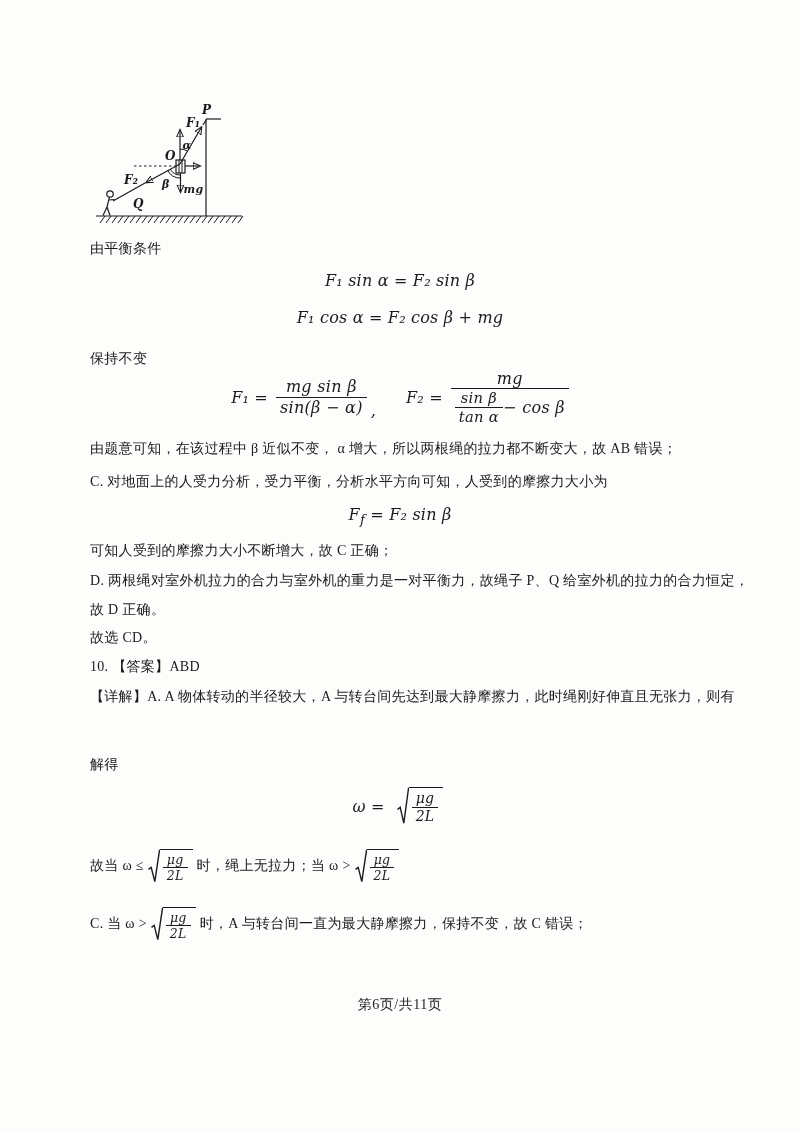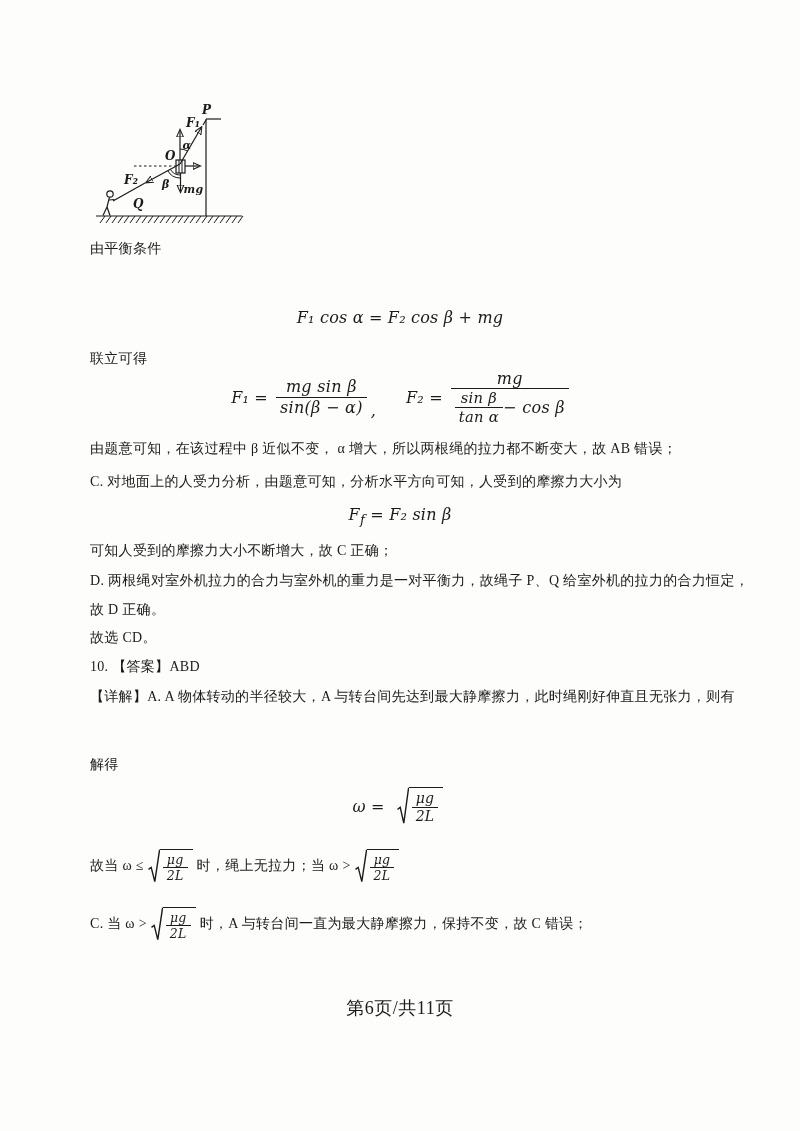--- a/index.html
+++ b/index.html
@@ -35,21 +35,21 @@
   .pline {
     position:absolute; left:90px; display:flex; align-items:center;
     white-space:nowrap; line-height:18px;
   }
   .pline .sqrt { font-size:13px; }
   .figure { position:absolute; }
   .figure line, .figure path, .figure rect, .figure circle { stroke:#1b1b1b; stroke-width:1.2; fill:none; }
   .figure .thin { stroke-width:1; }
   .figure text { font-family:"DejaVu Serif",serif; font-style:italic; font-weight:bold; font-size:12px; fill:#1b1b1b; stroke:none; }
   .figure text.small { font-size:11px; }
-  .footer { position:absolute; left:0; right:0; text-align:center; font-size:18px; letter-spacing:0.5px; }
+  .footer { position:absolute; left:0; right:0; text-align:center; font-size:14px; letter-spacing:0.5px; }
 </style>
 </head>
 <body>
 
 <div class="page">
 
   <svg class="figure" style="left:90px; top:94px;" width="160" height="140" viewBox="0 0 160 140">
     <defs>
       <marker id="ah" viewBox="0 0 10 10" refX="7" refY="5" markerWidth="7" markerHeight="7" orient="auto">
         <path d="M0,1 L9,5 L0,9 z" fill="#1b1b1b" stroke="none"></path>
@@ -95,26 +95,29 @@
     <text x="43" y="114">Q</text>
     <text x="96" y="33">F₁</text>
     <text x="34" y="90">F₂</text>
     <text class="small" x="92.5" y="55">α</text>
     <text class="small" x="72" y="94">β</text>
     <text class="small" x="93.5" y="99">mg</text>
   </svg>
 
   <div class="line" style="top:240px">由平衡条件</div>
 
+  <div class="eq" style="top:271px">
+    <span class="math">F₁ sin α = F₂ sin β</span>
+  </div>
 
   <div class="eq" style="top:308px">
     <span class="math">F₁ cos α = F₂ cos β + mg</span>
   </div>
 
-  <div class="line" style="top:350px">联立可得</div>
+  <div class="line" style="top:350px">保持不变</div>
 
   <div class="eq" style="top:368px; height:58px;">
     <span class="math">F₁ =</span>
     <span class="frac">
       <span class="fnum">mg sin β</span>
       <span class="fden">sin(β − α)</span>
     </span>
     <span class="math comma">,</span>
     <span class="gap"></span>
     <span class="math">F₂ =</span>
@@ -124,21 +127,21 @@
         <span class="frac inner">
           <span class="fnum">sin β</span>
           <span class="fden">tan α</span>
         </span>
         <span>− cos β</span>
       </span>
     </span>
   </div>
 
   <div class="line" style="top:440px">由题意可知，在该过程中 β 近似不变， α 增大，所以两根绳的拉力都不断变大，故 AB 错误；</div>
-  <div class="line" style="top:473px">C. 对地面上的人受力分析，由题意可知，分析水平方向可知，人受到的摩擦力大小为</div>
+  <div class="line" style="top:473px">C. 对地面上的人受力分析，受力平衡，分析水平方向可知，人受到的摩擦力大小为</div>
 
   <div class="eq" style="top:505px">
     <span class="math"><span>F</span><sub>f</sub><span> = F₂ sin β</span></span>
   </div>
 
   <div class="line" style="top:542px">可知人受到的摩擦力大小不断增大，故 C 正确；</div>
   <div class="line" style="top:572px">D. 两根绳对室外机拉力的合力与室外机的重力是一对平衡力，故绳子 P、Q 给室外机的拉力的合力恒定，</div>
   <div class="line" style="top:601px">故 D 正确。</div>
   <div class="line" style="top:629px">故选 CD。</div>
 

